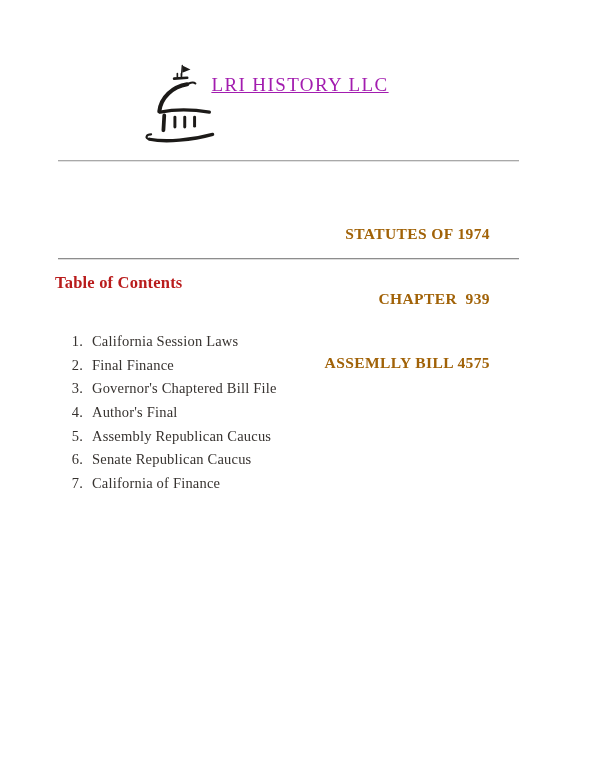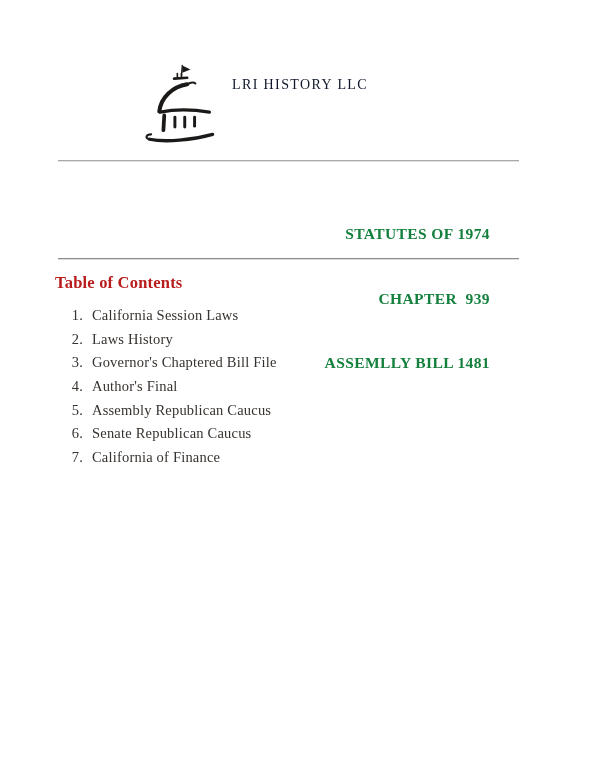--- a/index.html
+++ b/index.html
@@ -26,24 +26,25 @@
   }
   .header-text {
     position: absolute;
     left: 0;
     top: 74px;
     width: 600px;
     text-align: center;
     color: #2e2b29;
   }
   .company-name {
-    font-size: 14px;
+    font-size: 19px;
     letter-spacing: 1.4px;
-    color: #0f172a;
+    color: #a21caf;
     line-height: 22px;
+    text-decoration: underline;
   }
   .contact-line {
     font-size: 9.5px;
     letter-spacing: 0.7px;
     line-height: 13.5px;
     color: #383430;
   }
   .contact-block { margin-top: 4px; }
 
   
@@ -59,21 +60,21 @@
   
   .reference {
     position: absolute;
     top: 180px;
     right: 110px;
     text-align: right;
     font-weight: bold;
     font-size: 15.5px;
     line-height: 21.5px;
     letter-spacing: 0.4px;
-    color: #15803d;
+    color: #a16207;
     white-space: pre;
   }
 
   
   .toc-title {
     position: absolute;
     left: 55px;
     top: 273px;
     font-weight: bold;
     font-size: 16.5px;
@@ -95,20 +96,21 @@
     color: #36322f;
     letter-spacing: 0.2px;
   }
   .toc-num {
     width: 15px;
     text-align: right;
     flex: 0 0 auto;
   }
   .toc-label {
     margin-left: 9px;
+    margin-top: 26px;
   }
 </style>
 </head>
 <body>
 
 <div class="page">
 
   <div class="logo">
     <svg viewBox="0 0 100 100" width="82" height="88" fill="none" stroke="#1c1a18" stroke-linecap="round">
 
@@ -137,33 +139,33 @@
   <div class="header-text">
     <div class="company-name">LRI HISTORY LLC</div>
   </div>
 
   <div class="rule rule-1"></div>
   <div class="rule rule-2"></div>
 
   <div class="reference">
     <div>STATUTES OF 1974</div>
     <div>CHAPTER  939</div>
-    <div>ASSEMLLY BILL 1481</div>
+    <div>ASSEMLLY BILL 4575</div>
   </div>
 
   <div class="toc-title">Table of Contents</div>
 
   <div class="toc-list">
     <div class="toc-item">
       <span class="toc-num">1.</span>
       <span class="toc-label">California Session Laws</span>
     </div>
     <div class="toc-item">
       <span class="toc-num">2.</span>
-      <span class="toc-label">Laws History</span>
+      <span class="toc-label">Final Finance</span>
     </div>
     <div class="toc-item">
       <span class="toc-num">3.</span>
       <span class="toc-label">Governor's Chaptered Bill File</span>
     </div>
     <div class="toc-item">
       <span class="toc-num">4.</span>
       <span class="toc-label">Author's Final</span>
     </div>
     <div class="toc-item">

